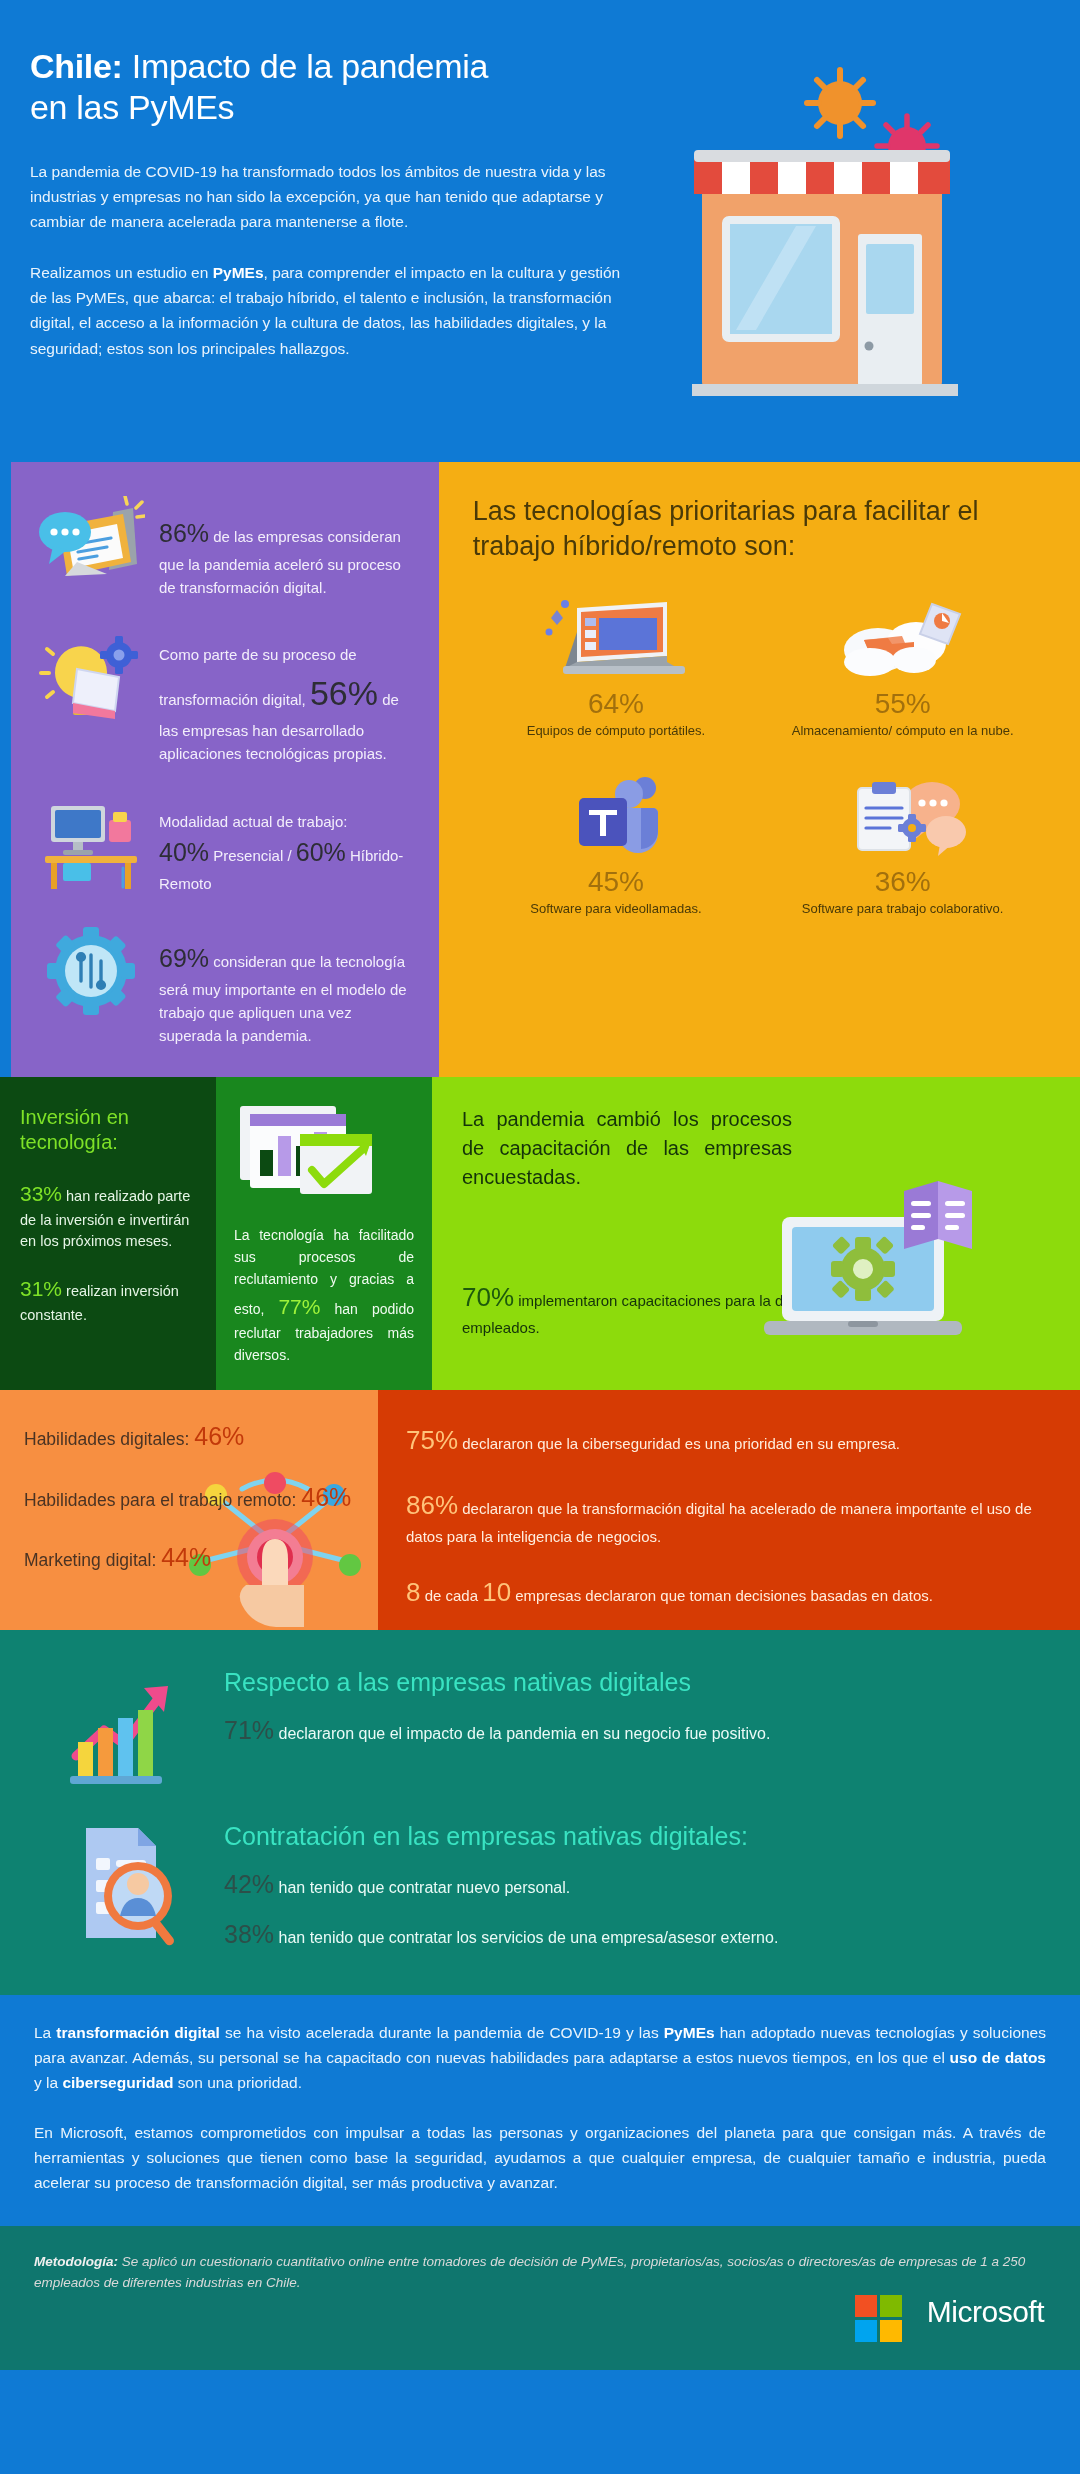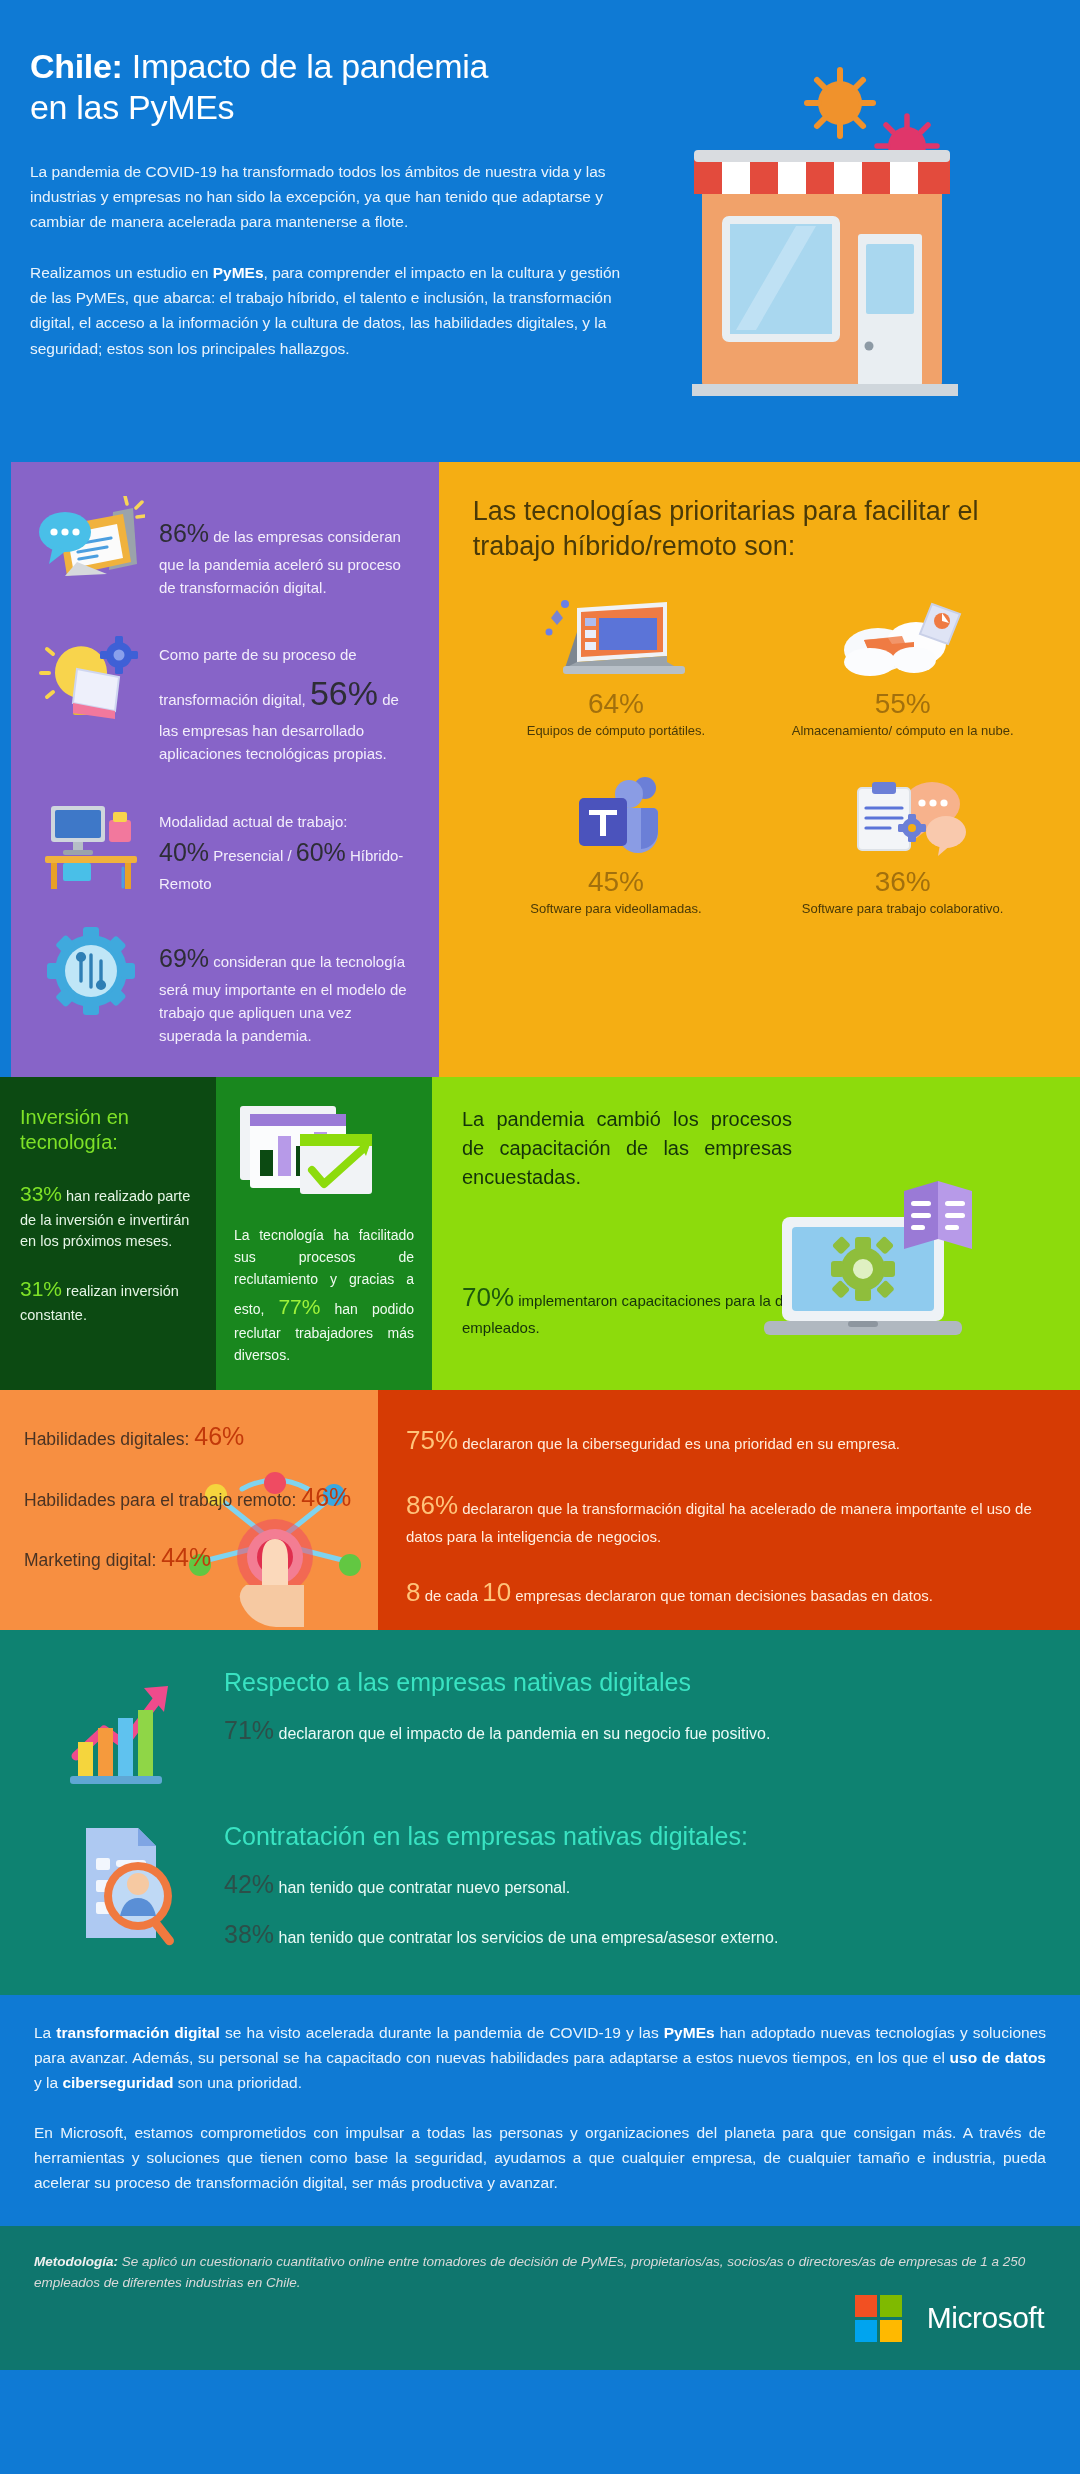--- a/index.html
+++ b/index.html
@@ -81,21 +81,21 @@
   
   .closing { background:#0f7ad4; padding:26px 34px 30px 34px; }
   .cl-p { color:#eaf4fc; font-size:15.5px; line-height:1.6; text-align:justify; margin-bottom:26px; }
   .cl-p:last-child { margin-bottom:0; }
   .cl-p b { color:#fff; font-weight:700; }
 
   
   .footer { background:#0f766e; padding:26px 34px 24px 34px; position:relative; min-height:144px; }
   .meth { color:#d9d9d9; font-size:13.5px; line-height:1.55; font-style:italic; width:1000px; }
   .meth b { font-weight:700; font-style:italic; color:#efefef; }
-  .ms-logo { position:absolute; right:36px; bottom:28px; display:flex; align-items:center; gap:25px; }
+  .ms-logo { position:absolute; right:36px; bottom:28px; display:flex; gap:25px; }
   .ms-sq { display:grid; grid-template-columns:22px 22px; grid-template-rows:22px 22px; gap:3px; }
   .ms-sq i { display:block; }
   .ms-word { color:#fff; font-size:30px; letter-spacing:-0.5px; font-weight:400; }
   svg { display:block; }
 </style>
 </head>
 <body>
 
 <div class="page">
 

